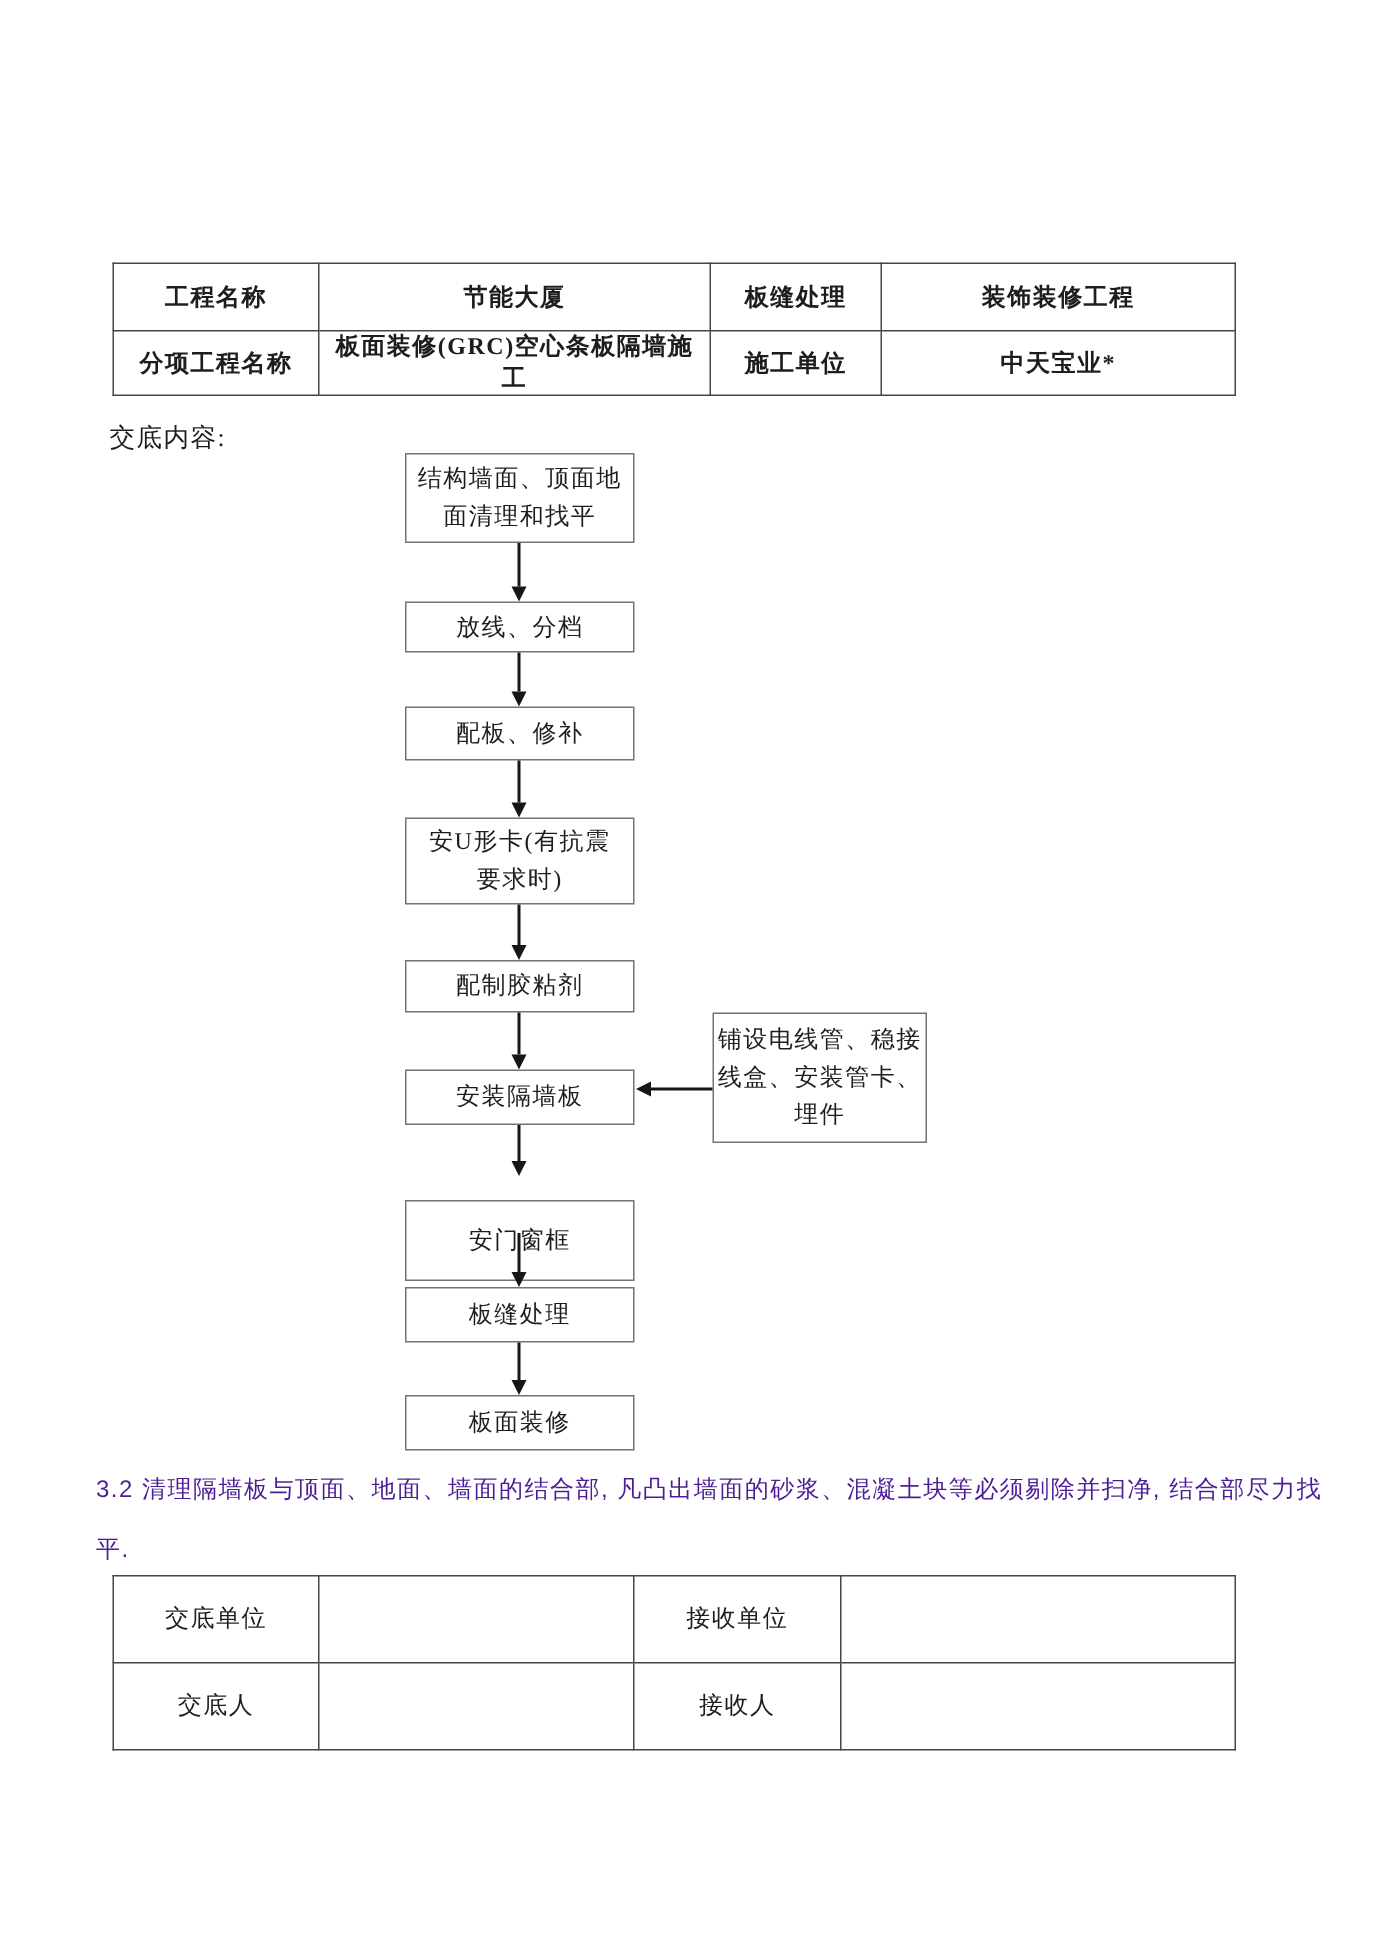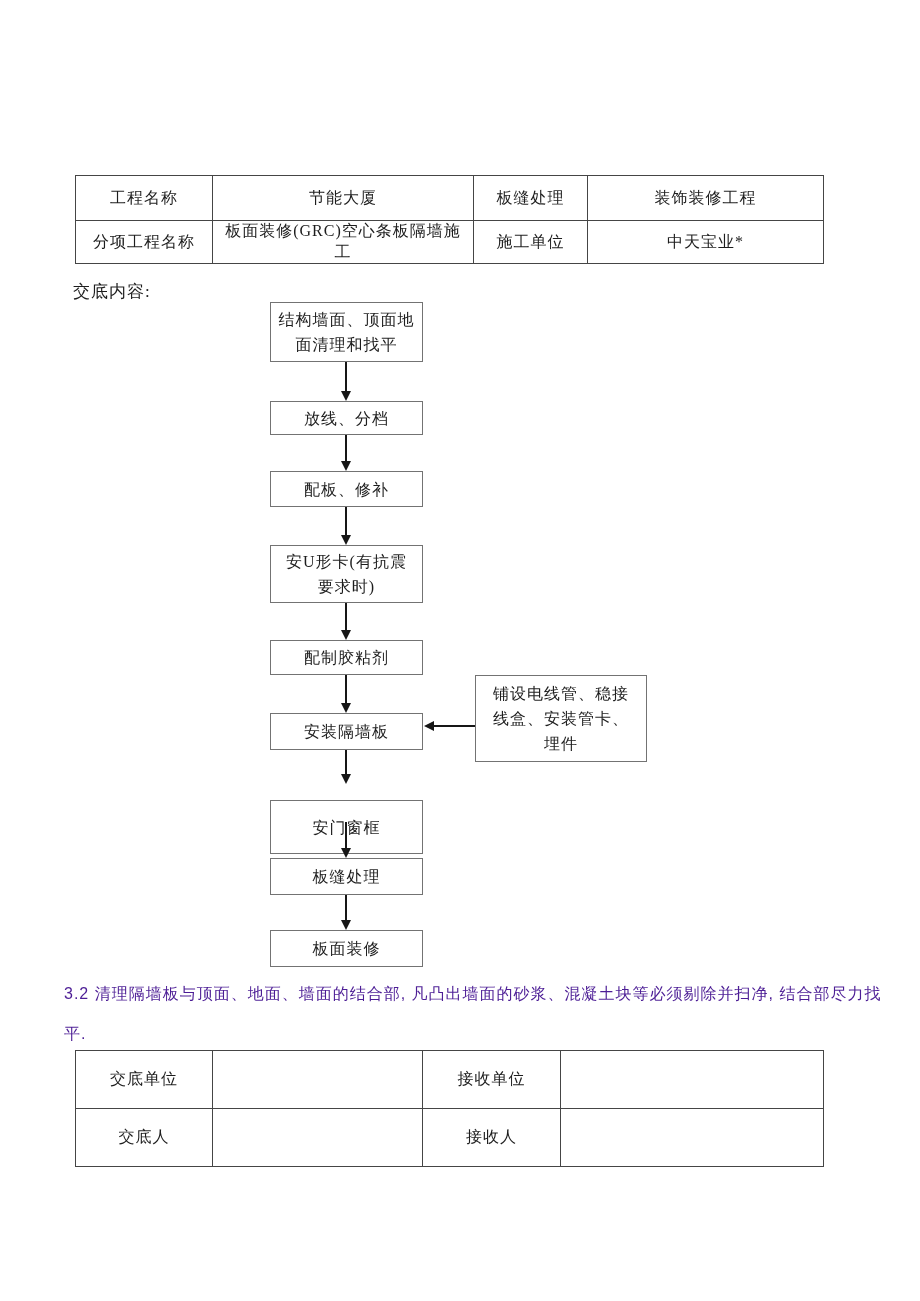--- a/index.html
+++ b/index.html
@@ -21,21 +21,21 @@
   }
   table.doc-table td{
     border:1.5px solid #454545;
     text-align:center;
     vertical-align:middle;
     font-size:16px;
     letter-spacing:1px;
     padding:0 4px;
     overflow:hidden;
   }
-  #info-table{top:175px;}
+  #info-table{top:175px;font-weight:bold;}
   #info-table tr.r0 td{height:44px;}
   #info-table tr.r1 td{height:37px;}
   #sign-table{top:1050px;}
   #sign-table td{height:57px;margin-top:24px;}
 
   
   .content-label{
     position:absolute;
     left:73px;top:261px;
     font-size:17px;
@@ -51,21 +51,21 @@
     border:1px solid #737373;
     background:#ffffff;
     display:flex;align-items:center;justify-content:center;
     text-align:center;
     font-size:16px;
     letter-spacing:1px;
     line-height:25px;
     white-space:pre-line;
   }
   .fbox.side{
-    left:475px;width:172px;
+    left:475px;width:143px;
   }
   .varrow{
     position:absolute;
     left:345px;width:2px;
     background:#161616;
   }
   .varrow::after{
     content:"";position:absolute;
     left:-4px;bottom:-10px;
     width:0;height:0;

